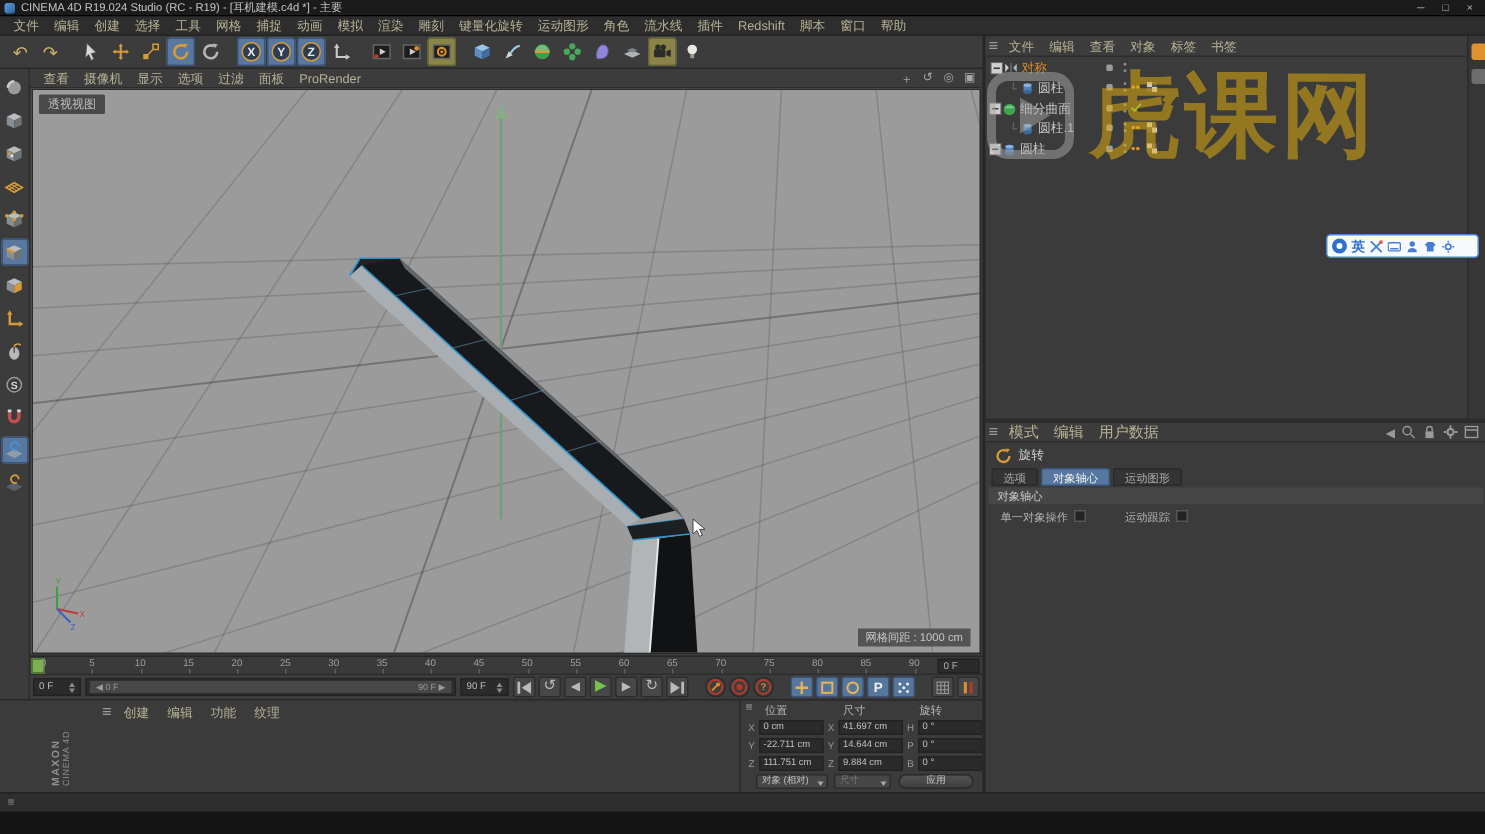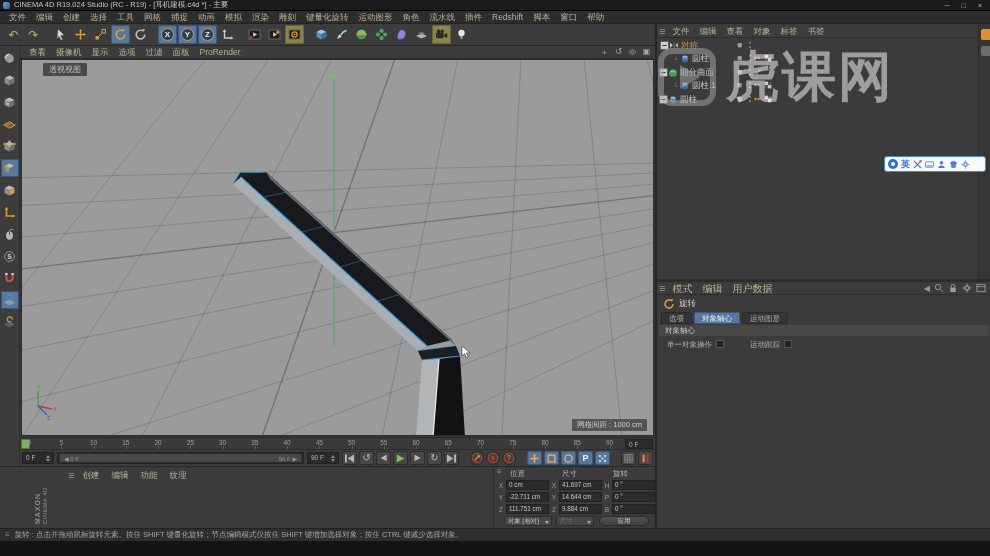--- a/index.html
+++ b/index.html
@@ -34,21 +34,21 @@
   
   #leftbar { left:0; top:46px; width:20px; height:420px; background:#3c3c3c; border-right:1px solid #2e2e2e; display:flex; flex-direction:column; align-items:center; padding-top:3px; }
   #leftbar .tile { width:18px; height:18px; margin:0 0 4px 0; }
 
   
   #vp-menubar { left:20px; top:46px; width:635px; height:13px; background:#3c3c3c; border-bottom:1px solid #2b2b2b; display:flex; align-items:center; padding-left:4px; }
   #vp-menubar .menu-item { padding:0 5px; font-size:8.5px; color:#b6b194; line-height:13px; }
   #vp-corner { margin-left:auto; display:flex; gap:3px; padding-right:3px; color:#a8a8a8; font-size:8px; }
   #vp-corner span { width:11px; text-align:center; }
   #vp-canvas { left:21px; top:59px; width:633px; height:377px; background:#9b9b9b; border:1px solid #2a2a2a; overflow:hidden; }
-  #vp-label { left:21px; top:3px; background:rgba(62,62,62,.88); color:#bdbdbd; font-size:8px; padding:1px 6px; border-radius:1px; }
+  #vp-label { left:4px; top:3px; background:rgba(62,62,62,.88); color:#bdbdbd; font-size:8px; padding:1px 6px; border-radius:1px; }
   #vp-grid-hint { right:6px; bottom:4px; background:rgba(66,66,66,.8); color:#c9c9c9; font-size:7.5px; padding:1px 5px; }
 
   
   #ruler { left:20px; top:437px; width:635px; height:13px; background:#3a3a3a; border-top:1px solid #272727; border-bottom:1px solid #2d2d2d; }
   #playhead { left:1px; top:1px; width:9px; height:10px; background:#7cb050; border:1px solid #4f7a30; }
   .tick-num { position:absolute; top:1px; font-size:6.5px; color:#9f9f9f; transform:translateX(-50%); }
   .tick-line { position:absolute; bottom:0; width:1px; height:3px; background:#5e5e5e; }
   #frame-box { right:2px; top:1px; width:28px; height:10px; background:#2b2b2b; border:1px solid #222; color:#b0b0b0; font-size:6.5px; padding-left:3px; line-height:9px; }
 
   #transport { left:20px; top:450px; width:635px; height:16px; background:#3c3c3c; display:flex; align-items:center; gap:3px; padding:0 2px; }
@@ -114,21 +114,21 @@
 
   
   #statusbar { left:0; top:528px; width:990px; height:13px; background:#2e2e2e; border-top:1px solid #222; display:flex; align-items:center; gap:5px; padding-left:5px; }
   #statusbar .txt { font-size:7.5px; color:#a5a5a5; white-space:nowrap; }
   #bottomstrip { left:0; top:541px; width:990px; height:15px; background:#141414; }
 
   
   #watermark { left:658px; top:26px; width:330px; height:102px; display:flex; align-items:center; gap:10px; pointer-events:none; opacity:.5; }
   #wm-logo { width:58px; height:58px; border:6px solid #a8a8a8; border-radius:14px; display:flex; align-items:center; justify-content:center; }
   #wm-play { width:0; height:0; border-left:20px solid #a8a8a8; border-top:12px solid transparent; border-bottom:12px solid transparent; margin-left:5px; }
-  #wm-text { font-size:54px; font-weight:bold; color:#ffffff; letter-spacing:2px; white-space:nowrap; }
+  #wm-text { font-size:62px; font-weight:bold; color:#eab308; letter-spacing:2px; white-space:nowrap; }
   #ime { left:884px; top:156px; width:102px; height:16px; background:#f7fafd; border:1px solid #4a86d8; border-radius:3px; display:flex; align-items:center; gap:3px; padding:0 3px; }
   #ime-logo { width:10px; height:10px; border-radius:50%; background:#2f6fd0; position:relative; }
   #ime-logo:after { content:""; position:absolute; left:3px; top:3px; width:4px; height:4px; border-radius:50%; background:#fff; }
   #ime-mode { color:#2f6fd0; font-size:9px; font-weight:bold; }
 </style>
 </head>
 <body>
 
 <div id="app">
 
@@ -929,16 +929,15 @@
           <line x1="5" y1="0.5" x2="5" y2="2"></line>
           <line x1="5" y1="8" x2="5" y2="9.5"></line>
           <line x1="0.5" y1="5" x2="2" y2="5"></line>
           <line x1="8" y1="5" x2="9.5" y2="5"></line>
         </g>
       </svg>
   </div>
 
   <div class="abs" id="statusbar">
     <span class="g" style="color:#8a8a8a;font-size:8px">≡</span>
-    <span class="txt">旋转 : 点击并拖动鼠标旋转元素。按住 SHIFT 键量化旋转；节点编辑模式仅按住 SHIFT 键增加选择对象；按住 CTRL 键减少选择对象。</span>
   </div>
   <div class="abs" id="bottomstrip"></div>
 </div>
 
 </body></html>

